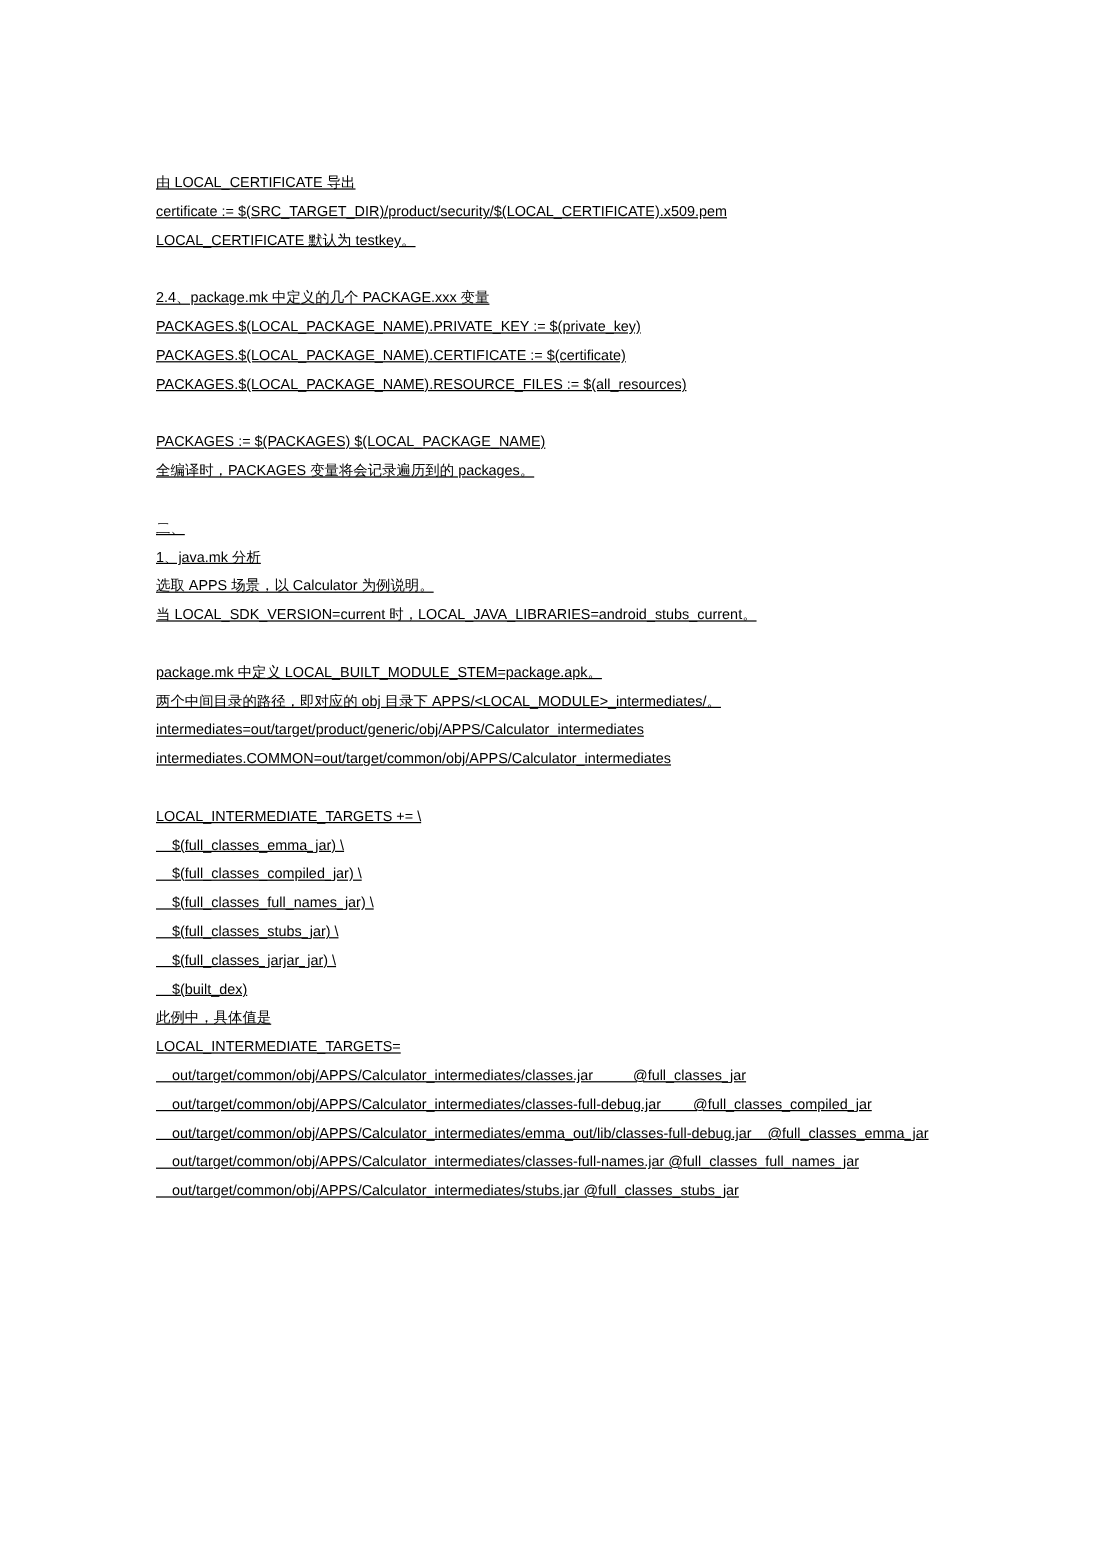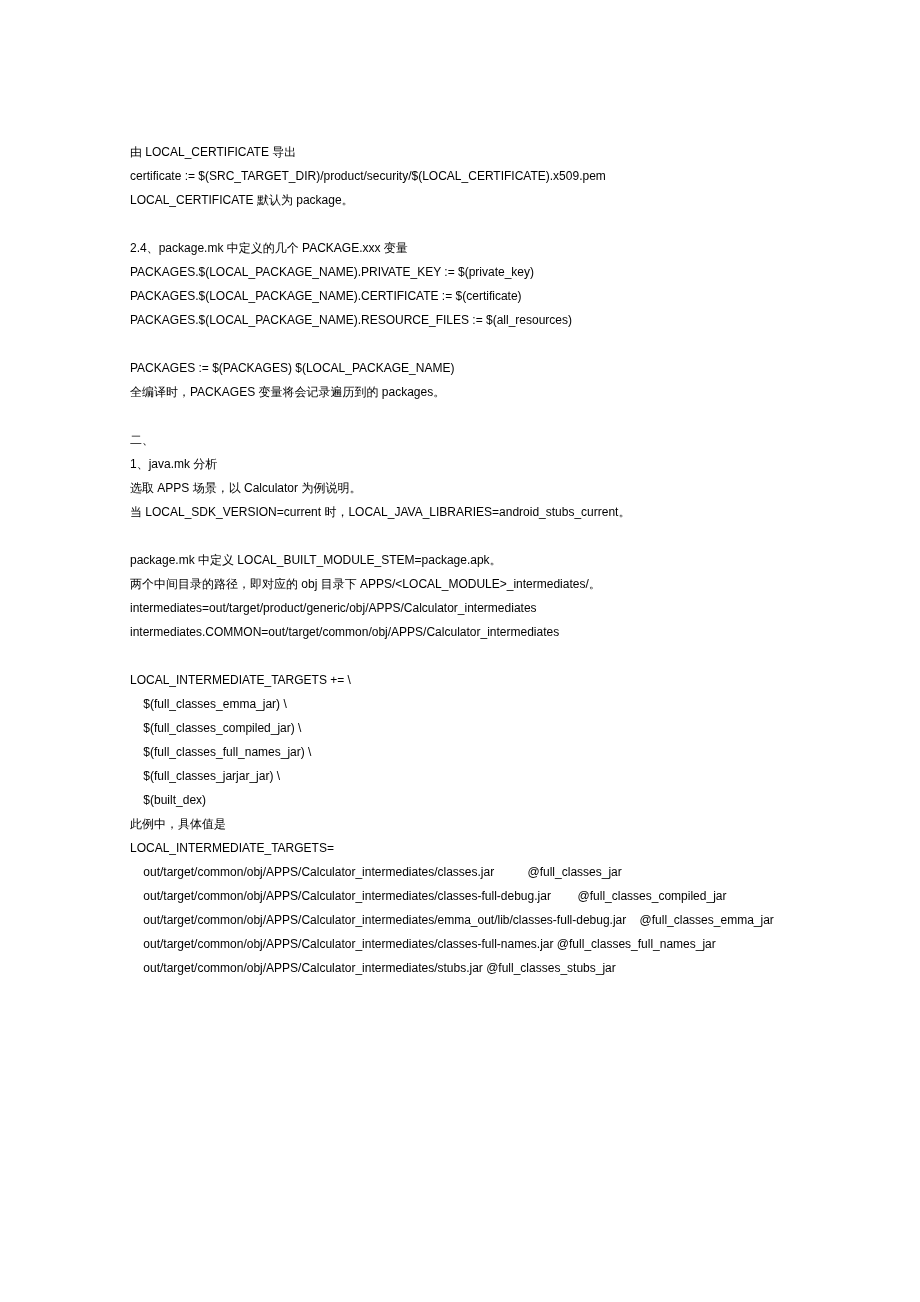--- a/index.html
+++ b/index.html
@@ -10,31 +10,32 @@
   }
   .page {
     width: 920px;
     min-height: 1302px;
     padding: 140px 130px 60px 130px;
     box-sizing: border-box;
     font-family: Arial, "Microsoft YaHei", sans-serif;
     font-size: 12px;
     color: #000;
     line-height: 2.0;
+    text-decoration: underline;
   }
   .line { white-space: pre-wrap; }
   .blank { height: 24px; }
 </style>
 </head>
 <body>
 
 <div class="page">
   <div class="line">由 LOCAL_CERTIFICATE 导出</div>
   <div class="line">certificate := $(SRC_TARGET_DIR)/product/security/$(LOCAL_CERTIFICATE).x509.pem</div>
-  <div class="line">LOCAL_CERTIFICATE 默认为 package。</div>
+  <div class="line">LOCAL_CERTIFICATE 默认为 testkey。</div>
   <div class="blank"></div>
   <div class="line">2.4、package.mk 中定义的几个 PACKAGE.xxx 变量</div>
   <div class="line">PACKAGES.$(LOCAL_PACKAGE_NAME).PRIVATE_KEY := $(private_key)</div>
   <div class="line">PACKAGES.$(LOCAL_PACKAGE_NAME).CERTIFICATE := $(certificate)</div>
   <div class="line">PACKAGES.$(LOCAL_PACKAGE_NAME).RESOURCE_FILES := $(all_resources)</div>
   <div class="blank"></div>
   <div class="line">PACKAGES := $(PACKAGES) $(LOCAL_PACKAGE_NAME)</div>
   <div class="line">全编译时，PACKAGES 变量将会记录遍历到的 packages。</div>
   <div class="blank"></div>
   <div class="line">二、</div>
@@ -44,20 +45,21 @@
   <div class="blank"></div>
   <div class="line">package.mk 中定义 LOCAL_BUILT_MODULE_STEM=package.apk。</div>
   <div class="line">两个中间目录的路径，即对应的 obj 目录下 APPS/&lt;LOCAL_MODULE&gt;_intermediates/。</div>
   <div class="line">intermediates=out/target/product/generic/obj/APPS/Calculator_intermediates</div>
   <div class="line">intermediates.COMMON=out/target/common/obj/APPS/Calculator_intermediates</div>
   <div class="blank"></div>
   <div class="line">LOCAL_INTERMEDIATE_TARGETS += \</div>
   <div class="line">    $(full_classes_emma_jar) \</div>
   <div class="line">    $(full_classes_compiled_jar) \</div>
   <div class="line">    $(full_classes_full_names_jar) \</div>
+  <div class="line">    $(full_classes_stubs_jar) \</div>
   <div class="line">    $(full_classes_jarjar_jar) \</div>
   <div class="line">    $(built_dex)</div>
   <div class="line">此例中，具体值是</div>
   <div class="line">LOCAL_INTERMEDIATE_TARGETS=</div>
   <div class="line">    out/target/common/obj/APPS/Calculator_intermediates/classes.jar          @full_classes_jar</div>
   <div class="line">    out/target/common/obj/APPS/Calculator_intermediates/classes-full-debug.jar        @full_classes_compiled_jar</div>
   <div class="line">    out/target/common/obj/APPS/Calculator_intermediates/emma_out/lib/classes-full-debug.jar    @full_classes_emma_jar</div>
   <div class="line">    out/target/common/obj/APPS/Calculator_intermediates/classes-full-names.jar @full_classes_full_names_jar</div>
   <div class="line">    out/target/common/obj/APPS/Calculator_intermediates/stubs.jar @full_classes_stubs_jar</div>
 </div>

